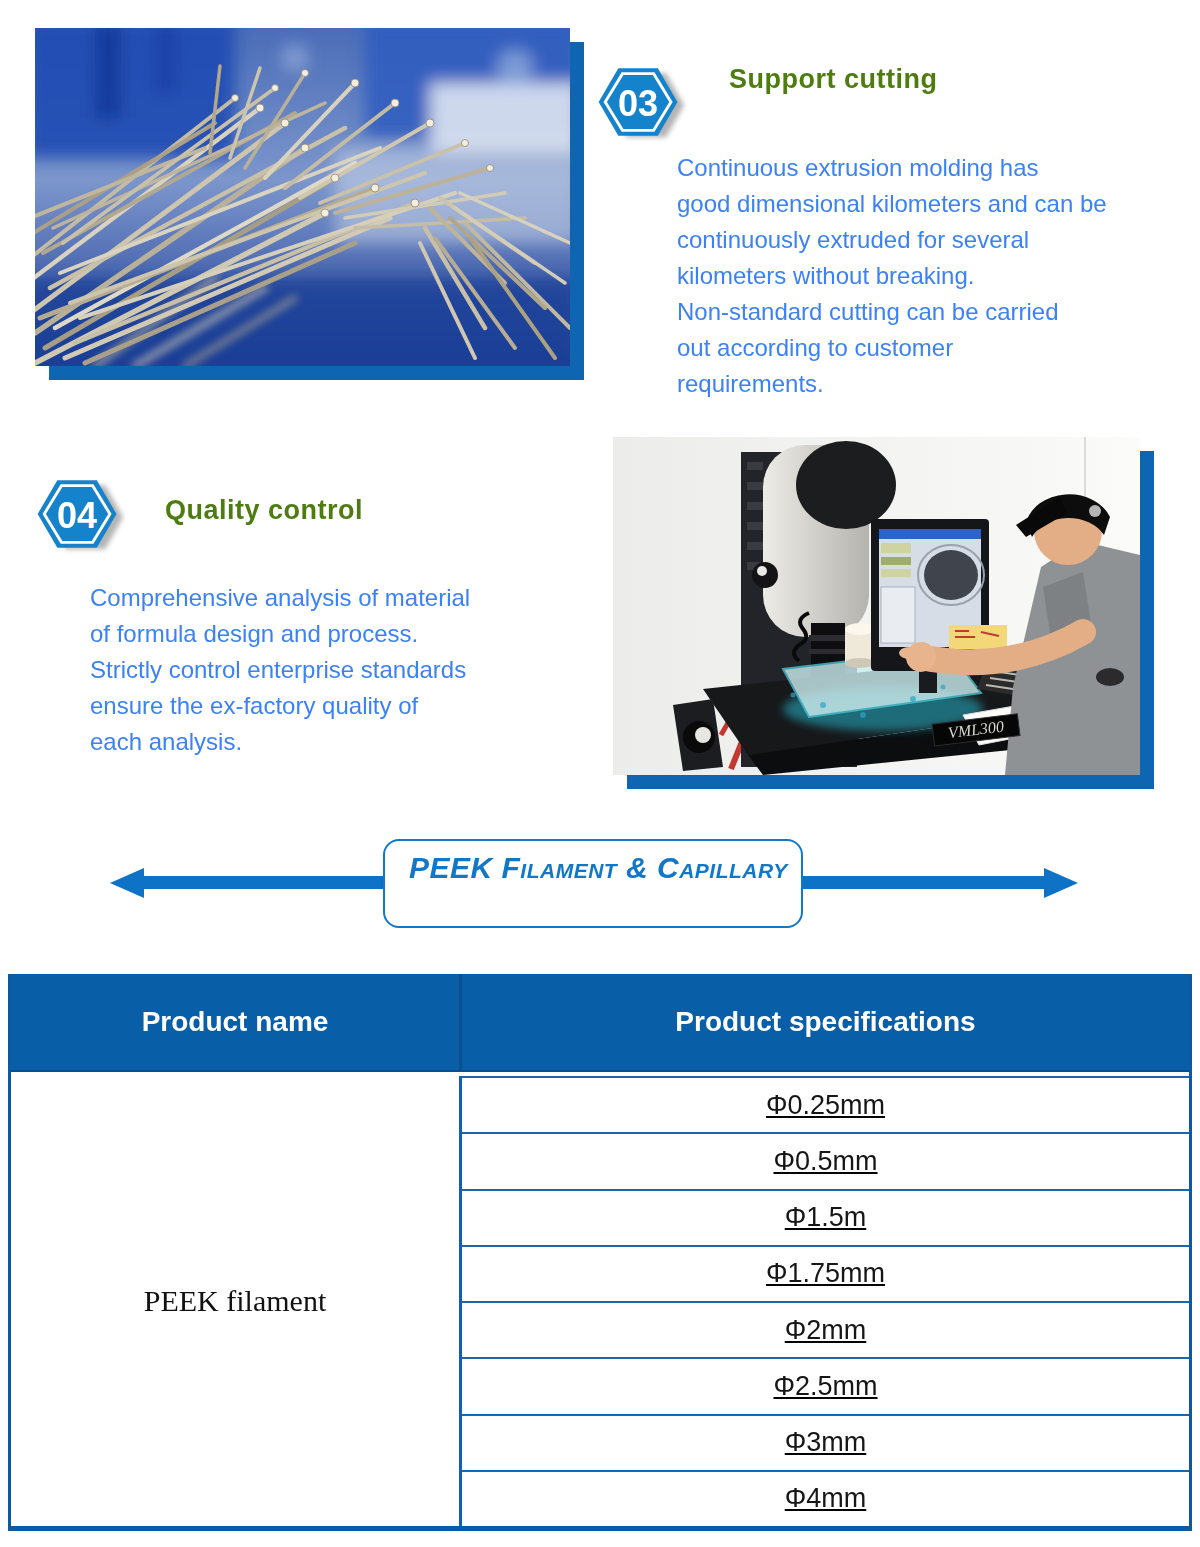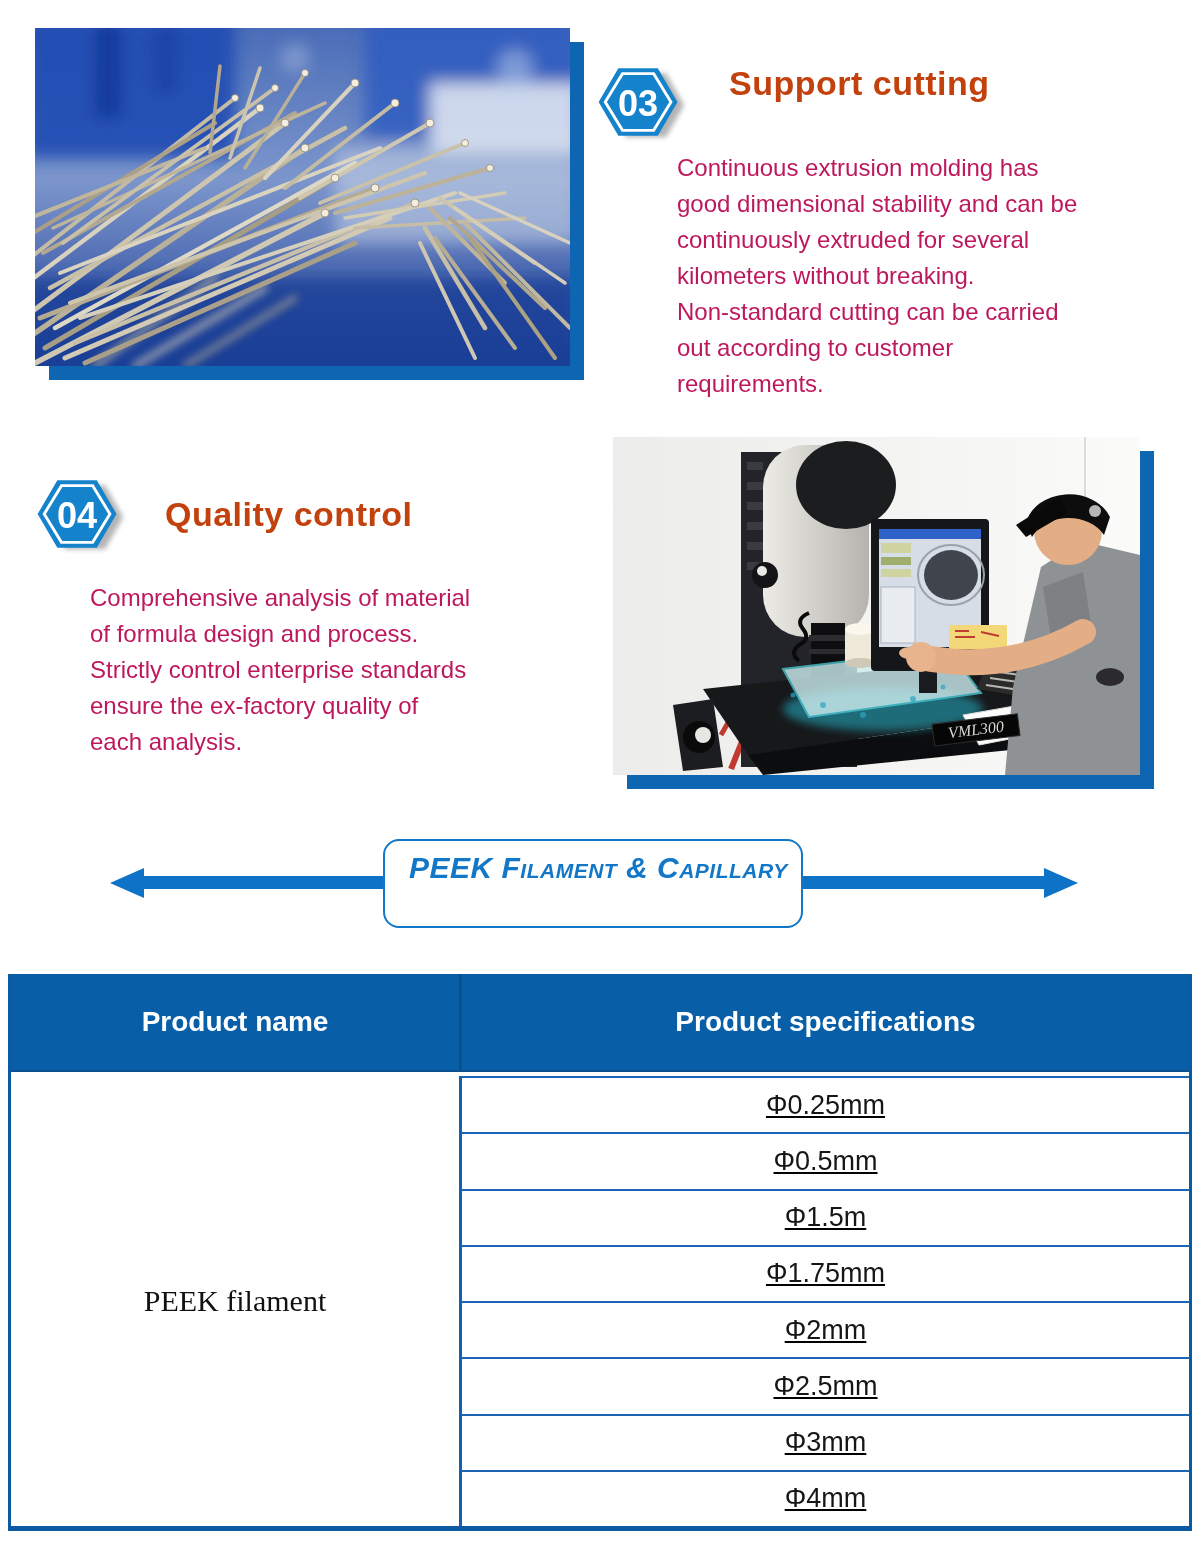--- a/index.html
+++ b/index.html
@@ -15,24 +15,24 @@
   .p1{left:35px;top:28px;width:535px;height:338px;}
   .p2-shadow{left:627px;top:451px;width:527px;height:338px;}
   .p2{left:613px;top:437px;width:527px;height:338px;}
 
   
   .badge{position:absolute;width:92px;height:92px;}
   .badge-03{left:597px;top:56px;}
   .badge-04{left:36px;top:468px;}
 
   
-  .sec-title{position:absolute;font-size:34px;font-weight:bold;color:#c2410c;letter-spacing:.5px;}
+  .sec-title{position:absolute;font-size:27px;font-weight:bold;color:#4d7c0f;letter-spacing:.5px;}
   .t03{left:729px;top:64px;}
   .t04{left:165px;top:495px;}
-  .para{position:absolute;color:#be185d;font-size:24px;}
+  .para{position:absolute;color:#3b82f6;font-size:24px;}
   .para .ln{height:36px;line-height:36px;white-space:nowrap;}
   .para03{left:677px;top:150px;}
   .para04{left:90px;top:580px;}
 
   
   .arrow-shaft{position:absolute;left:141px;top:876px;width:906px;height:13px;background:#0e72c6;}
   .arrow-head{position:absolute;width:0;height:0;border-top:15px solid transparent;border-bottom:15px solid transparent;}
   .arrow-left{left:110px;top:868px;border-right:34px solid #0e72c6;}
   .arrow-right{left:1044px;top:868px;border-left:34px solid #0e72c6;}
   .banner{position:absolute;left:383px;top:839px;width:420px;height:89px;background:#fff;
@@ -176,21 +176,21 @@
     <svg viewBox="0 0 112 100" width="92" height="92">
       <polygon points="14,54 36,15 84,15 106,54 84,93 36,93" fill="#454545" opacity="0.4" filter="url(#soft)"></polygon>
       <polygon points="2,50 26,9 74,9 98,50 74,91 26,91" fill="#1583cc"></polygon>
       <polygon points="10,50 31,15.5 69,15.5 90,50 69,84.5 31,84.5" fill="none" stroke="#ffffff" stroke-width="3.5"></polygon>
       <text x="50" y="52" text-anchor="middle" dominant-baseline="central" fill="#fff" font-family="Liberation Sans, sans-serif" font-size="44" font-weight="bold">03</text>
     </svg>
   </div>
   <div class="sec-title t03">Support cutting</div>
   <div class="para para03">
     <div class="ln">Continuous extrusion molding has</div>
-    <div class="ln">good dimensional stability and can be</div>
+    <div class="ln">good dimensional kilometers and can be</div>
     <div class="ln">continuously extruded for several</div>
     <div class="ln">kilometers without breaking.</div>
     <div class="ln">Non-standard cutting can be carried</div>
     <div class="ln">out according to customer</div>
     <div class="ln">requirements.</div>
   </div>
 
   <div class="badge badge-04">
     <svg viewBox="0 0 112 100" width="92" height="92">
       <polygon points="14,54 36,15 84,15 106,54 84,93 36,93" fill="#454545" opacity="0.4" filter="url(#soft)"></polygon>

